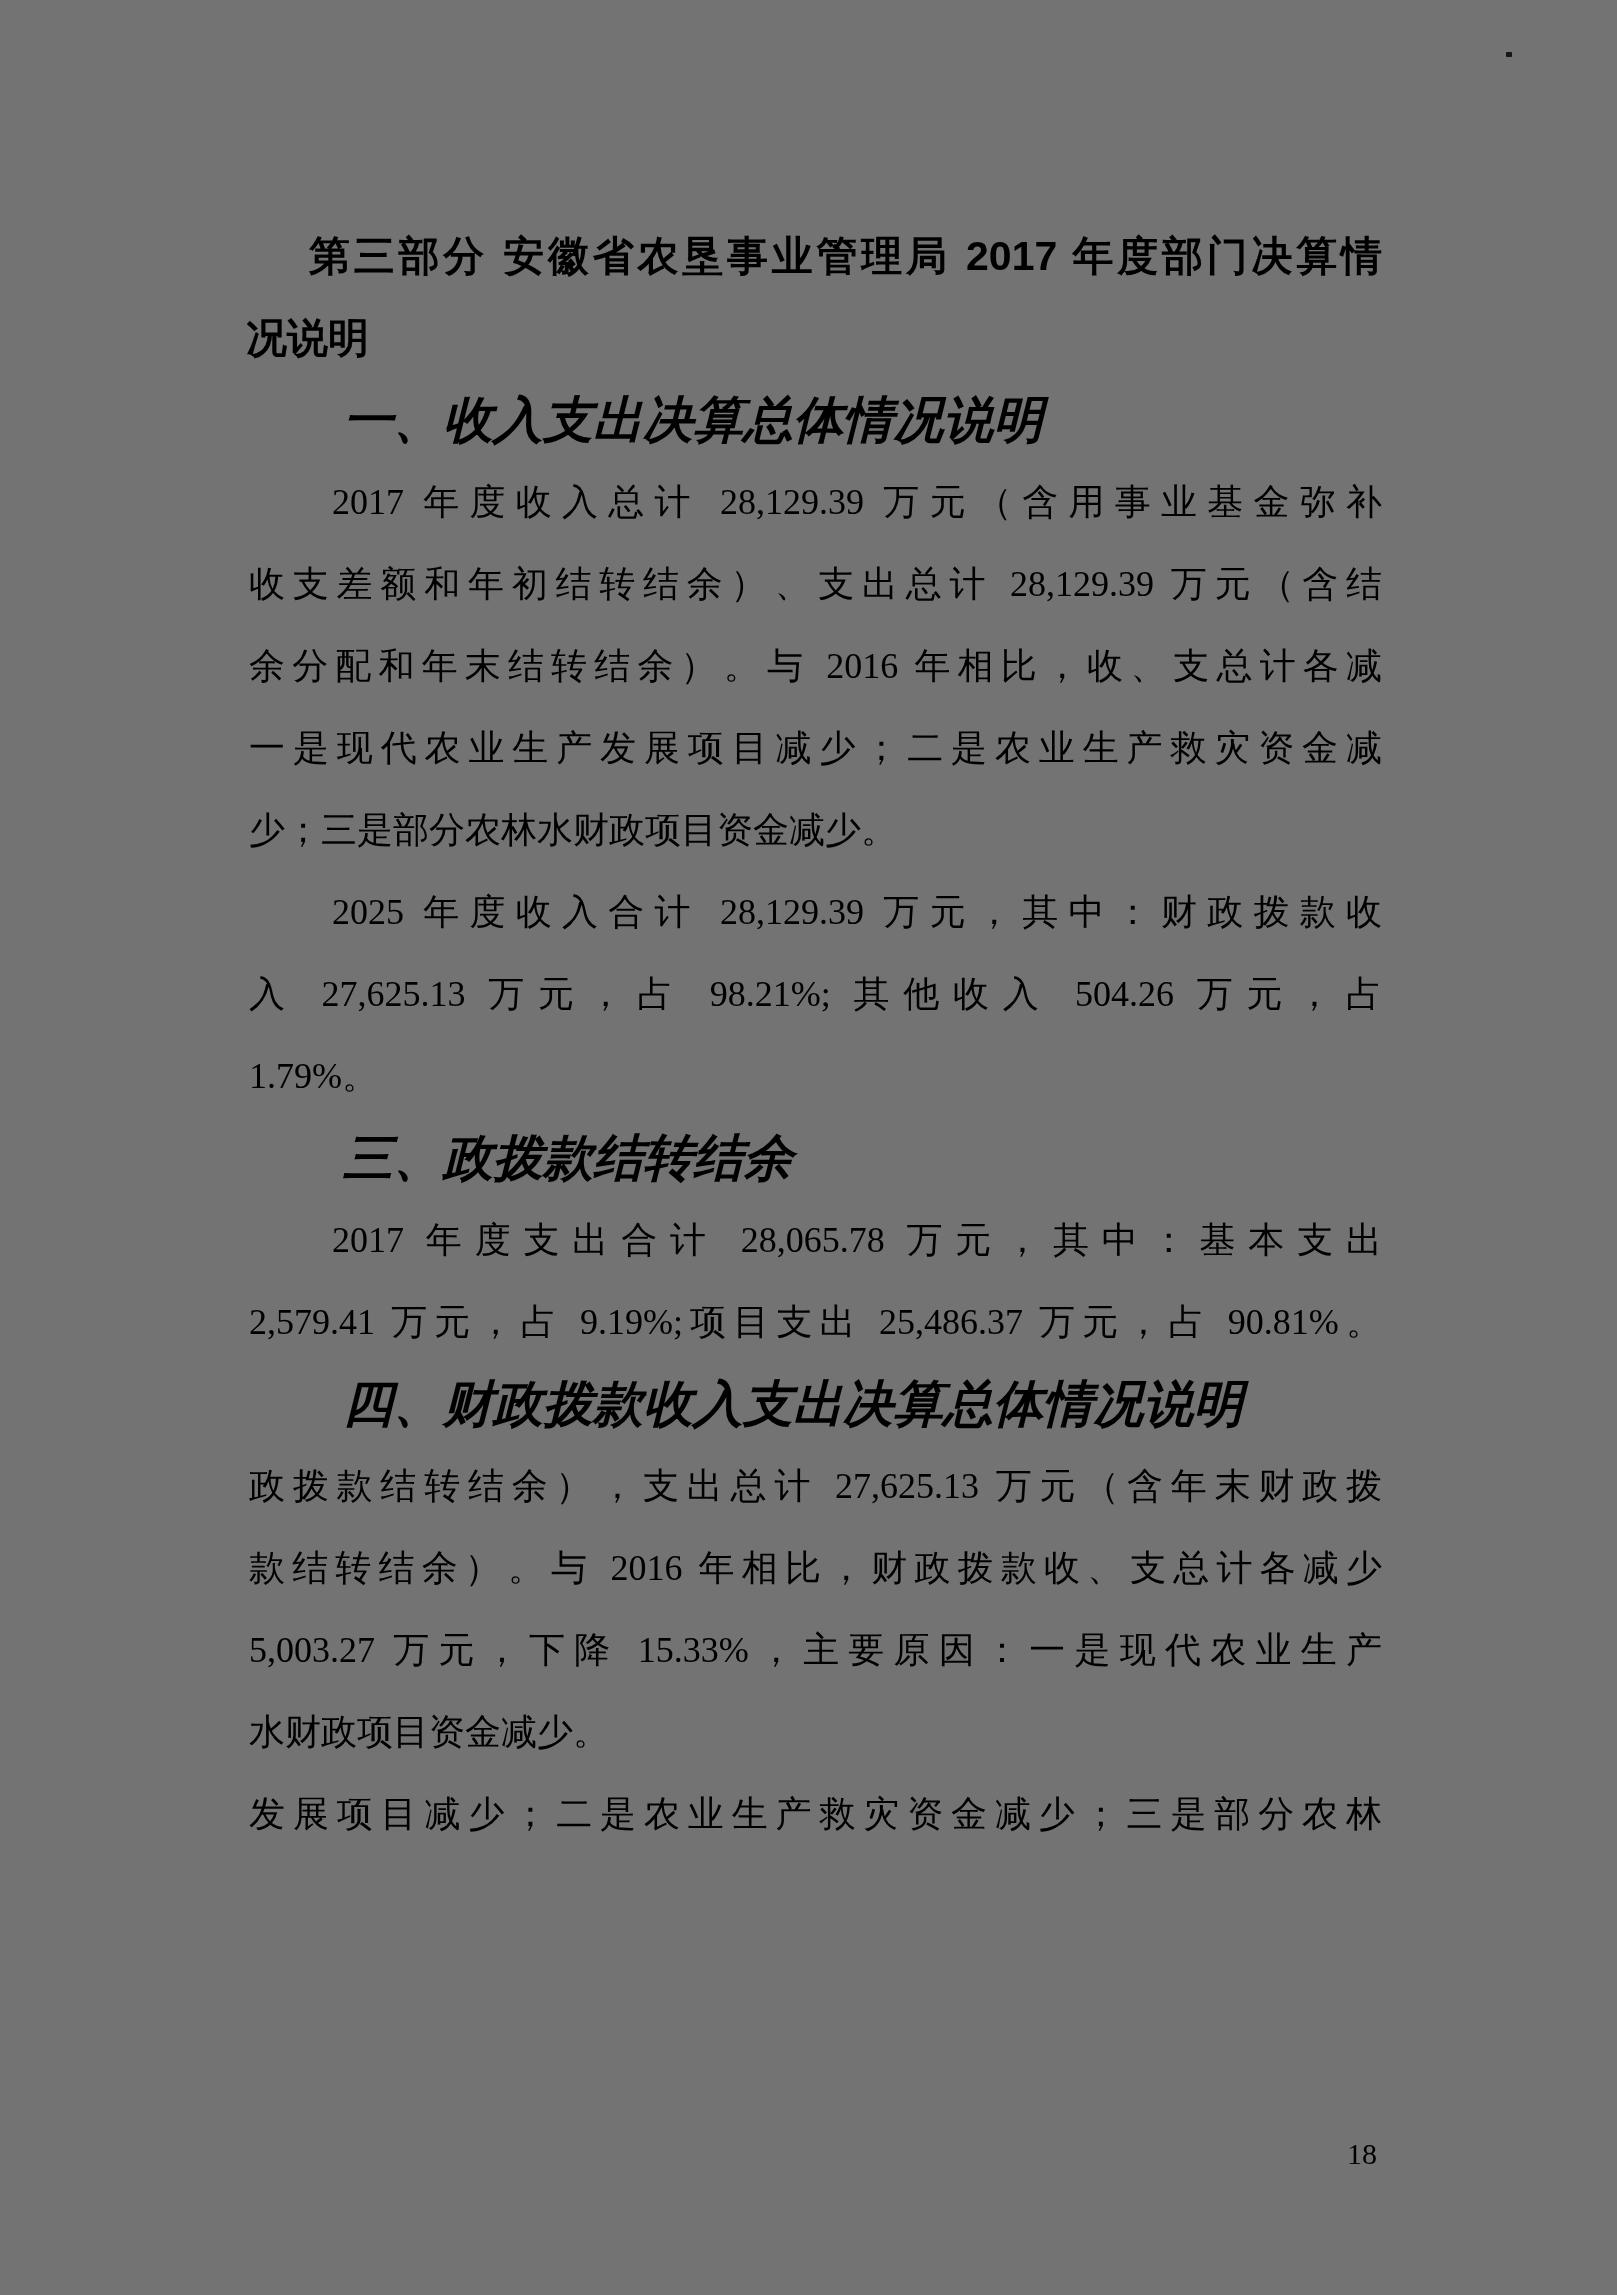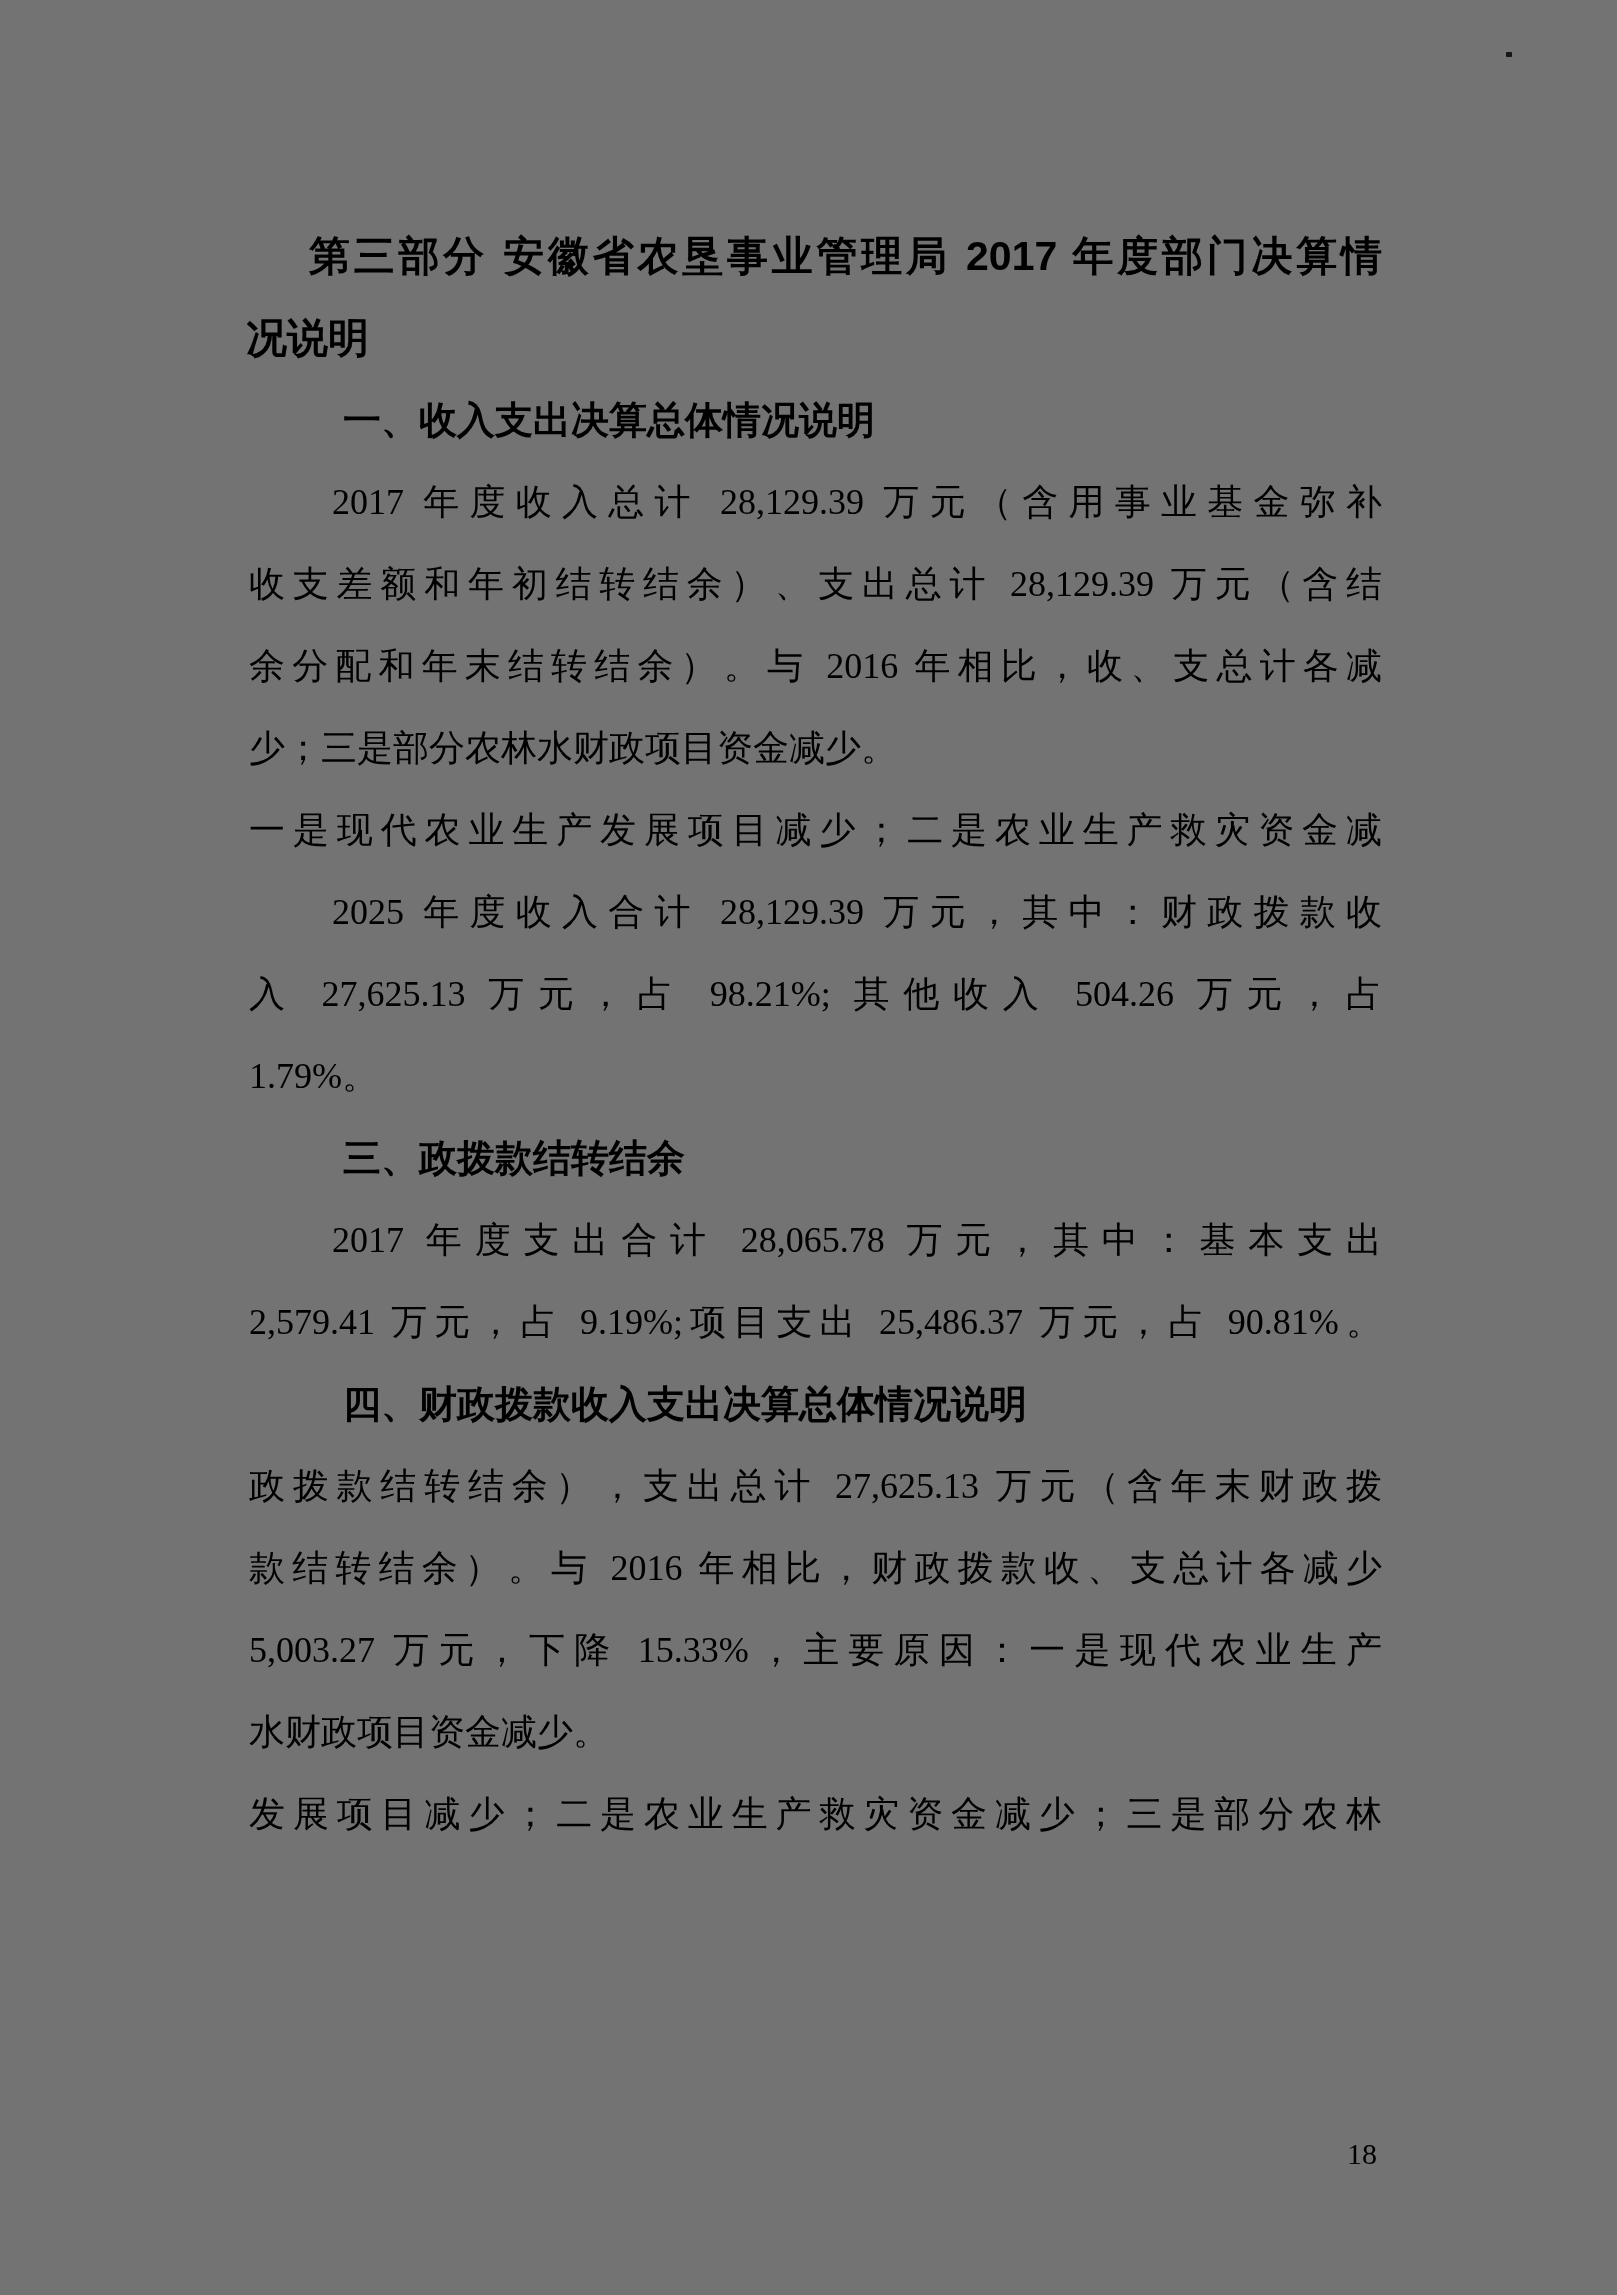--- a/index.html
+++ b/index.html
@@ -35,22 +35,23 @@
     padding-left: 309px;
     padding-right: 236px;
     text-align: justify;
     text-align-last: justify;
   }
   .t2 {
     font-size: 41px;
     padding-left: 246px;
   }
   .h {
-    font-size: 38px;
+    font-size: 50px;
     padding-left: 343px;
+    font-style: italic;
   }
   
   .pf {
     padding-left: 332px;
     padding-right: 236px;
     text-align: justify;
     text-align-last: justify;
   }
   
   .pc {
@@ -88,22 +89,22 @@
 <div class="page">
   <div class="content">
 
     <div class="line t1">第三部分 安徽省农垦事业管理局 2017 年度部门决算情</div>
     <div class="line t2">况说明</div>
 
     <div class="line h">一、收入支出决算总体情况说明</div>
     <div class="line pf">2017 年度收入总计 28,129.39 万元（含用事业基金弥补</div>
     <div class="line pc">收支差额和年初结转结余）、支出总计 28,129.39 万元（含结</div>
     <div class="line pc">余分配和年末结转结余）。与 2016 年相比，收、支总计各减</div>
+    <div class="line pc">一是现代农业生产发展项目减少；二是农业生产救灾资金减</div>
     <div class="line pe">少；三是部分农林水财政项目资金减少。</div>
-    <div class="line pc">一是现代农业生产发展项目减少；二是农业生产救灾资金减</div>
 
     <div class="line pf">2025 年度收入合计 28,129.39 万元，其中：财政拨款收</div>
     <div class="line pc">入 27,625.13 万元，占 98.21%; 其他收入 504.26 万元，占</div>
     <div class="line pe">1.79%。</div>
 
     <div class="line h">三、政拨款结转结余</div>
     <div class="line pf">2017 年度支出合计 28,065.78 万元，其中：基本支出</div>
     <div class="line pc">2,579.41 万元，占 9.19%;项目支出 25,486.37 万元，占 90.81%。</div>
 
     <div class="line h">四、财政拨款收入支出决算总体情况说明</div>

